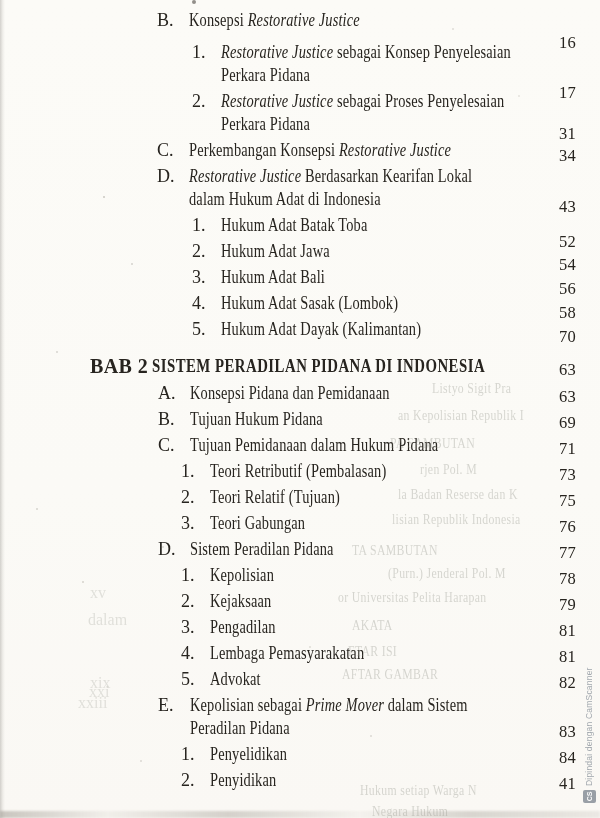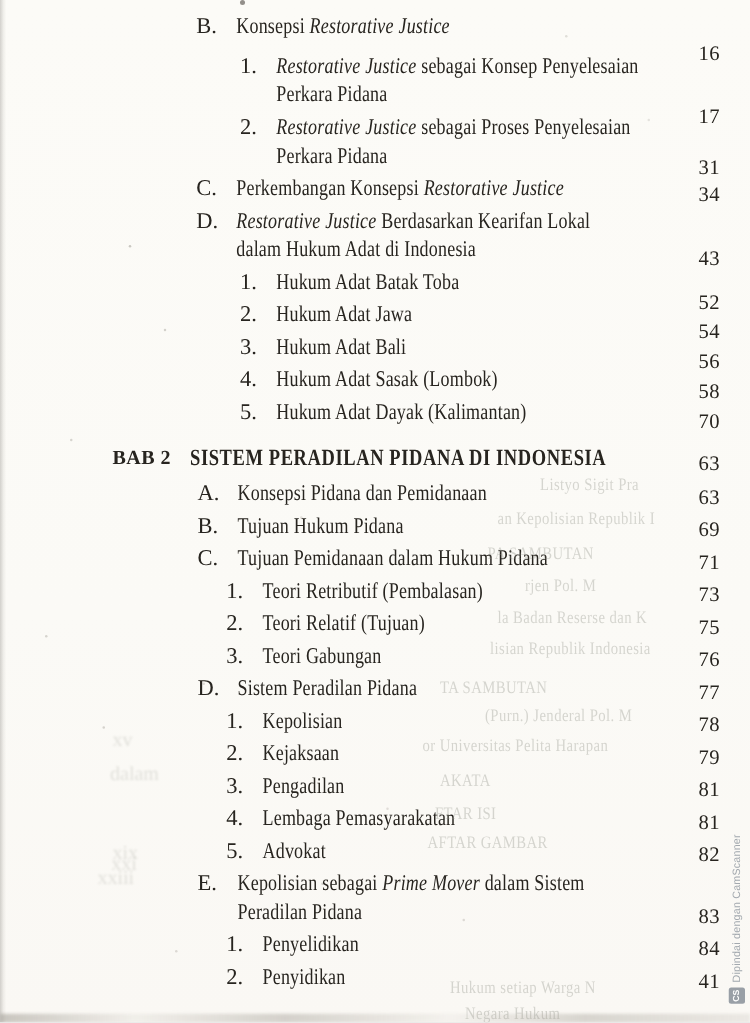--- a/index.html
+++ b/index.html
@@ -31,21 +31,21 @@
       140px 760px 0 0 rgba(130,125,115,.25);}
   
   .toc{position:absolute;left:0;right:0;top:0;padding-top:9px;}
   .row{position:relative;line-height:23px;font-size:18px;margin-bottom:3px;}
   .row .lbl{position:absolute;top:0;}
   .row .txt{display:inline-block;transform:scaleX(.8);transform-origin:0 0;white-space:nowrap;letter-spacing:.2px;}
   .it{font-style:italic;}
   .num{position:absolute;right:24px;bottom:0;font-size:16.5px;letter-spacing:.3px;}
   
   .lv-chapter{margin-top:14px;margin-bottom:4px;}
-  .lv-chapter .lbl{left:90px;font-weight:bold;font-size:16px;letter-spacing:.4px;}
+  .lv-chapter .lbl{left:90px;font-weight:bold;font-size:20px;letter-spacing:.4px;}
   .lv-chapter .txt{margin-left:152px;font-weight:bold;font-size:18.5px;letter-spacing:.6px;}
   #sec0 .lv-letter .lbl{left:157px}  #sec0 .lv-letter .txt{margin-left:189px}
   #sec0 .lv-sub    .lbl{left:192px}  #sec0 .lv-sub    .txt{margin-left:221px}
   #sec1 .lv-letter .lbl{left:158px}  #sec1 .lv-letter .txt{margin-left:190px}
   #sec1 .lv-sub    .lbl{left:181px}  #sec1 .lv-sub    .txt{margin-left:210px}
   #sec0 .row:first-child{margin-bottom:9px;}
   
   #sec1 .num{transform:translateY(3px);}
   #sec0 .row:nth-child(1) .num{transform:translateY(22px)}
   #sec0 .row:nth-child(2) .num{transform:translateY(17px)}

